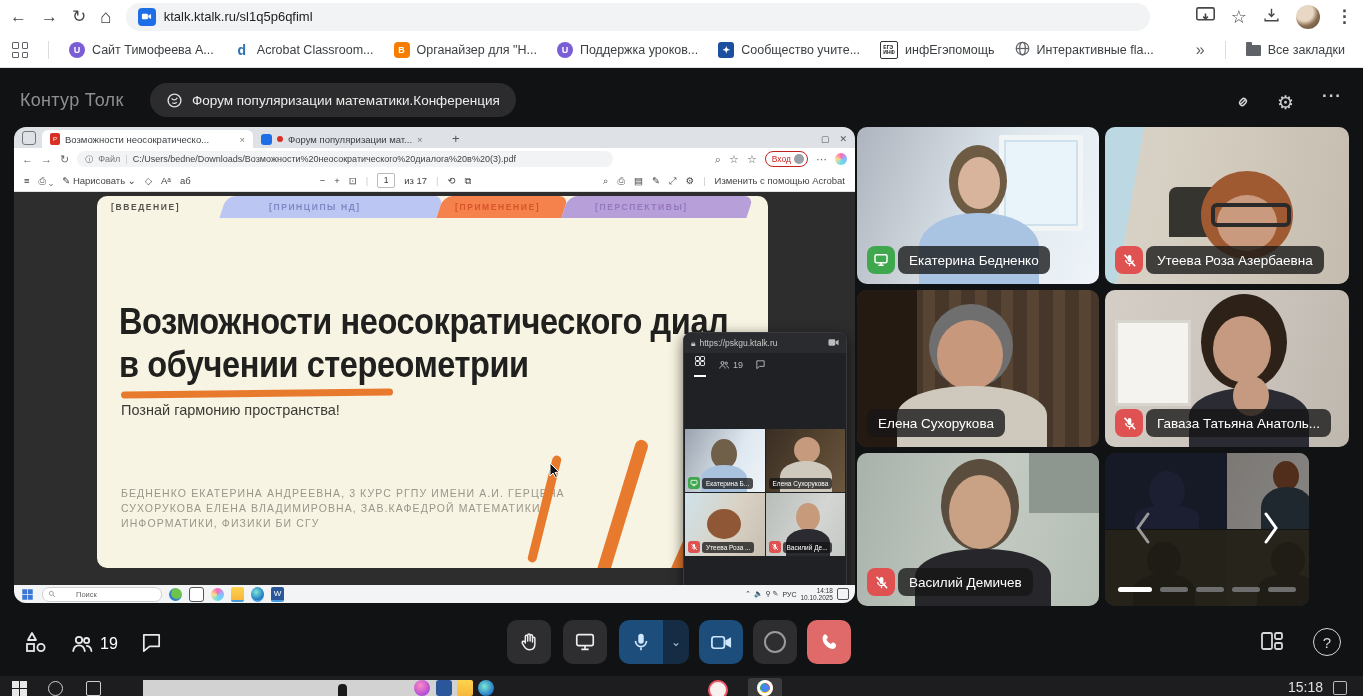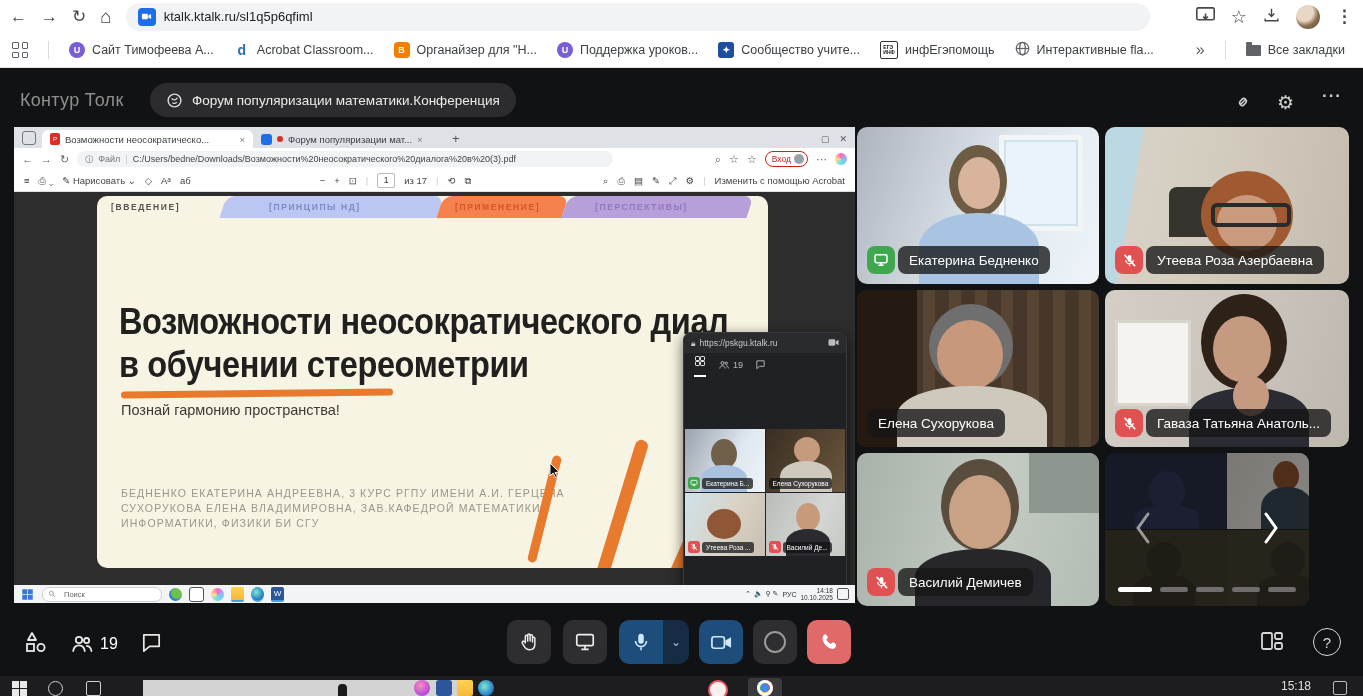--- a/index.html
+++ b/index.html
@@ -25,21 +25,21 @@
   .vsep{width:1px;height:18px;background:#dadce0;}
   .folder{width:15px;height:11px;background:#5f6368;border-radius:1px;position:relative;}
   .folder:before{content:"";position:absolute;top:-3px;left:0;width:6px;height:3px;background:#5f6368;border-radius:1px 1px 0 0;}
 
   
   .app{left:0;top:68px;width:1363px;height:608px;background:#111214;}
   .brand{left:20px;top:22px;font-size:18px;color:#8f8f8f;letter-spacing:.3px;}
   .roompill{left:150px;top:15px;height:34px;background:#2c2c2e;border-radius:18px;display:flex;align-items:center;gap:9px;padding:0 16px;color:#ececec;font-size:13.5px;}
   .hdr-ic{color:#cfcfcf;}
   
-  .panel{left:14px;top:59px;width:841px;height:476px;background:#2d2d2d;border-radius:0;overflow:hidden;}
+  .panel{left:14px;top:59px;width:841px;height:476px;background:#2d2d2d;border-radius:12px;overflow:hidden;}
   .tabstrip{left:0;top:0;width:841px;height:21px;background:#dee1e6;display:flex;align-items:flex-end;padding-left:6px;box-sizing:border-box;}
   .etab{height:18px;display:flex;align-items:center;gap:5px;padding:0 8px;font-size:9.5px;color:#3c4043;border-radius:6px 6px 0 0;max-width:205px;white-space:nowrap;overflow:hidden;}
   .etab.active{background:#fff;width:195px;}
   .pdfico{width:10px;height:12px;background:#d93025;border-radius:2px;color:#fff;font-size:6px;display:flex;align-items:center;justify-content:center;flex:0 0 10px;}
   .camico{width:11px;height:11px;border-radius:3px;background:#1e6ee8;position:relative;flex:0 0 11px;}
   .reddot{width:6px;height:6px;border-radius:50%;background:#d93025;flex:0 0 6px;}
   .addr{left:0;top:21px;width:841px;height:22px;background:#fff;display:flex;align-items:center;padding:0 8px;box-sizing:border-box;gap:8px;}
   .addr .pill{flex:0 0 520px;height:16px;background:#f1f3f4;border-radius:8px;display:flex;align-items:center;gap:5px;padding:0 8px;font-size:9px;color:#444;overflow:hidden;white-space:nowrap;}
   .mini-ic{font-size:11px;color:#5f6368;line-height:1;}
   .vhod{height:14px;border:1px solid #c5221f;border-radius:8px;display:flex;align-items:center;gap:3px;padding:0 3px 0 6px;font-size:8.5px;color:#c5221f;}
@@ -64,21 +64,21 @@
   .pip-tabs{height:24px;display:flex;align-items:center;gap:12px;padding:0 10px;color:#b9b9b9;}
   .pip-grid{position:absolute;left:1px;top:96px;width:160px;height:127px;display:grid;grid-template-columns:1fr 1fr;grid-template-rows:1fr 1fr;gap:1px;}
   .ptile{position:relative;overflow:hidden;}
   .pname{position:absolute;left:3px;bottom:3px;display:flex;align-items:center;gap:2px;}
   .pbadge{width:12px;height:12px;border-radius:3px;display:flex;align-items:center;justify-content:center;}
   .ppill{background:rgba(20,20,20,.75);color:#fff;font-size:6.5px;padding:2px 4px;border-radius:3px;white-space:nowrap;}
   .pip-btns{position:absolute;left:0;bottom:10px;width:100%;display:flex;justify-content:center;gap:9px;}
   .pbtn{width:26px;height:26px;border-radius:7px;display:flex;align-items:center;justify-content:center;}
   
   .intb{left:0;top:458px;width:841px;height:18px;background:#f3f4f6;display:flex;align-items:center;gap:7px;padding:0 6px;box-sizing:border-box;}
-  .searchbox{width:108px;height:13px;background:#fff;border:1px solid #d0d0d0;border-radius:7px;display:flex;align-items:center;gap:8px;padding:0 5px;font-size:7.5px;color:#666;}
+  .searchbox{width:108px;height:13px;background:#fff;border:1px solid #d0d0d0;border-radius:7px;display:flex;align-items:center;gap:20px;padding:0 5px;font-size:7.5px;color:#666;}
   .tb-ic{width:13px;height:13px;border-radius:3px;}
   .tray{margin-left:auto;display:flex;align-items:center;gap:4px;font-size:7px;color:#333;}
   .clock2{text-align:right;font-size:6.5px;line-height:7px;color:#333;}
 
   
   .tile{border-radius:10px;overflow:hidden;background:#222;}
   .nametag{position:absolute;left:10px;bottom:10px;display:flex;align-items:center;gap:3px;}
   .badge{width:28px;height:28px;border-radius:8px;display:flex;align-items:center;justify-content:center;flex:0 0 28px;}
   .badge.g{background:#3fa84e;} .badge.r{background:#e05252;}
   .npill{background:rgba(22,22,22,.78);color:#fff;font-size:13.5px;height:28px;display:flex;align-items:center;padding:0 11px;border-radius:8px;white-space:nowrap;}
@@ -96,21 +96,21 @@
   .tbtn.blue{background:#1d4d7a;} .tbtn.red{background:#e06a6a;}
   .chevseg{width:26px;height:44px;border-radius:0 10px 10px 0;background:#152c44;display:flex;align-items:center;justify-content:center;color:#9fc3e8;font-size:12px;}
   .micwrap{display:flex;} .micwrap .tbtn{border-radius:10px 0 0 10px;}
   .lefttool{color:#e8e8e8;display:flex;align-items:center;}
   .help{width:26px;height:26px;border-radius:50%;border:1.6px solid #d8d8d8;color:#d8d8d8;font-size:15px;display:flex;align-items:center;justify-content:center;}
 
   
   .osbar{left:0;top:676px;width:1363px;height:20px;background:#1d1d1f;overflow:hidden;}
   .winflag{display:grid;grid-template-columns:7px 7px;grid-template-rows:7px 7px;gap:1px;}
   .winflag i{background:#e8e8e8;}
-  .ostime{position:absolute;right:52px;top:3px;font-size:12px;color:#e0e0e0;}
+  .ostime{position:absolute;right:40px;top:3px;font-size:14px;color:#e0e0e0;}
 </style>
 </head>
 <body>
 
 <div class="screen">
 
   <div class="abs chrome-top">
     <span class="nav-ic">←</span>
     <span class="nav-ic">→</span>
     <span class="nav-ic">↻</span>

